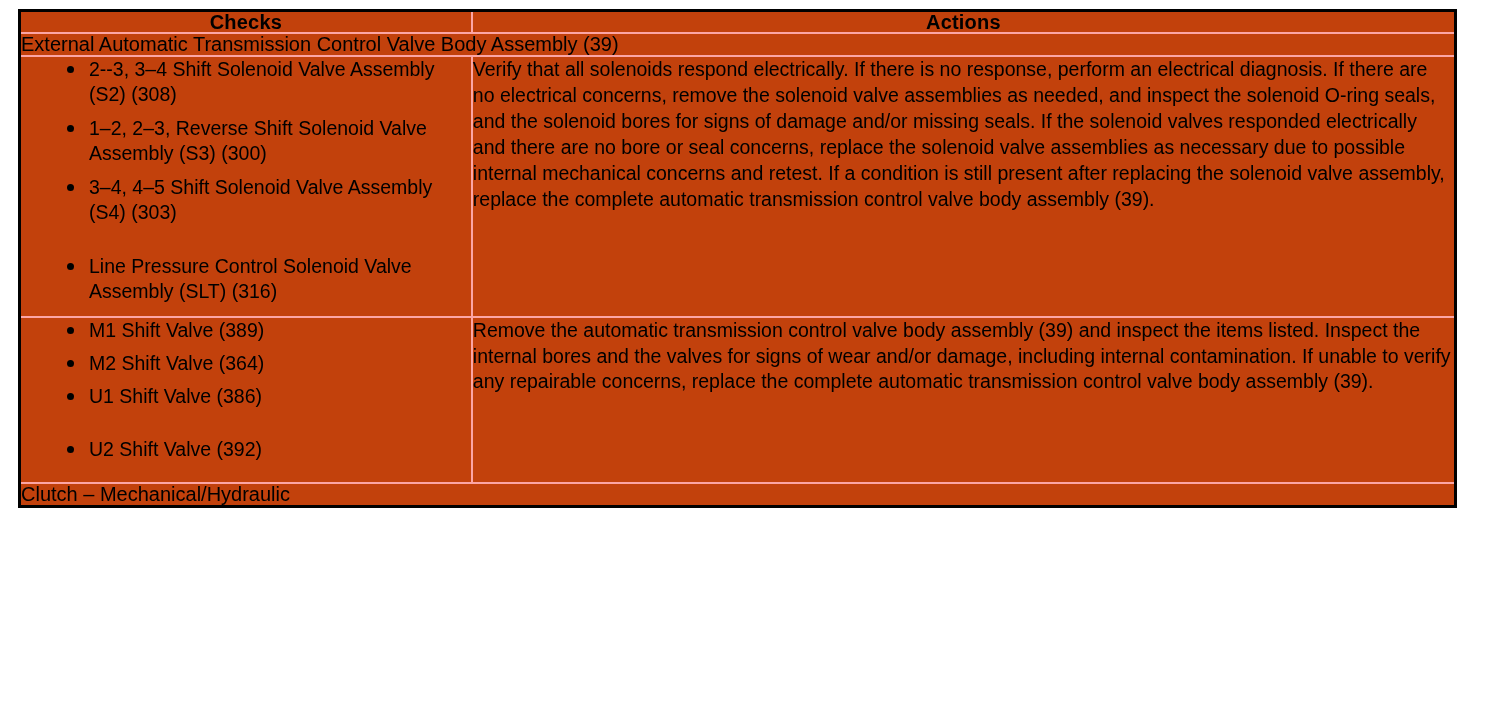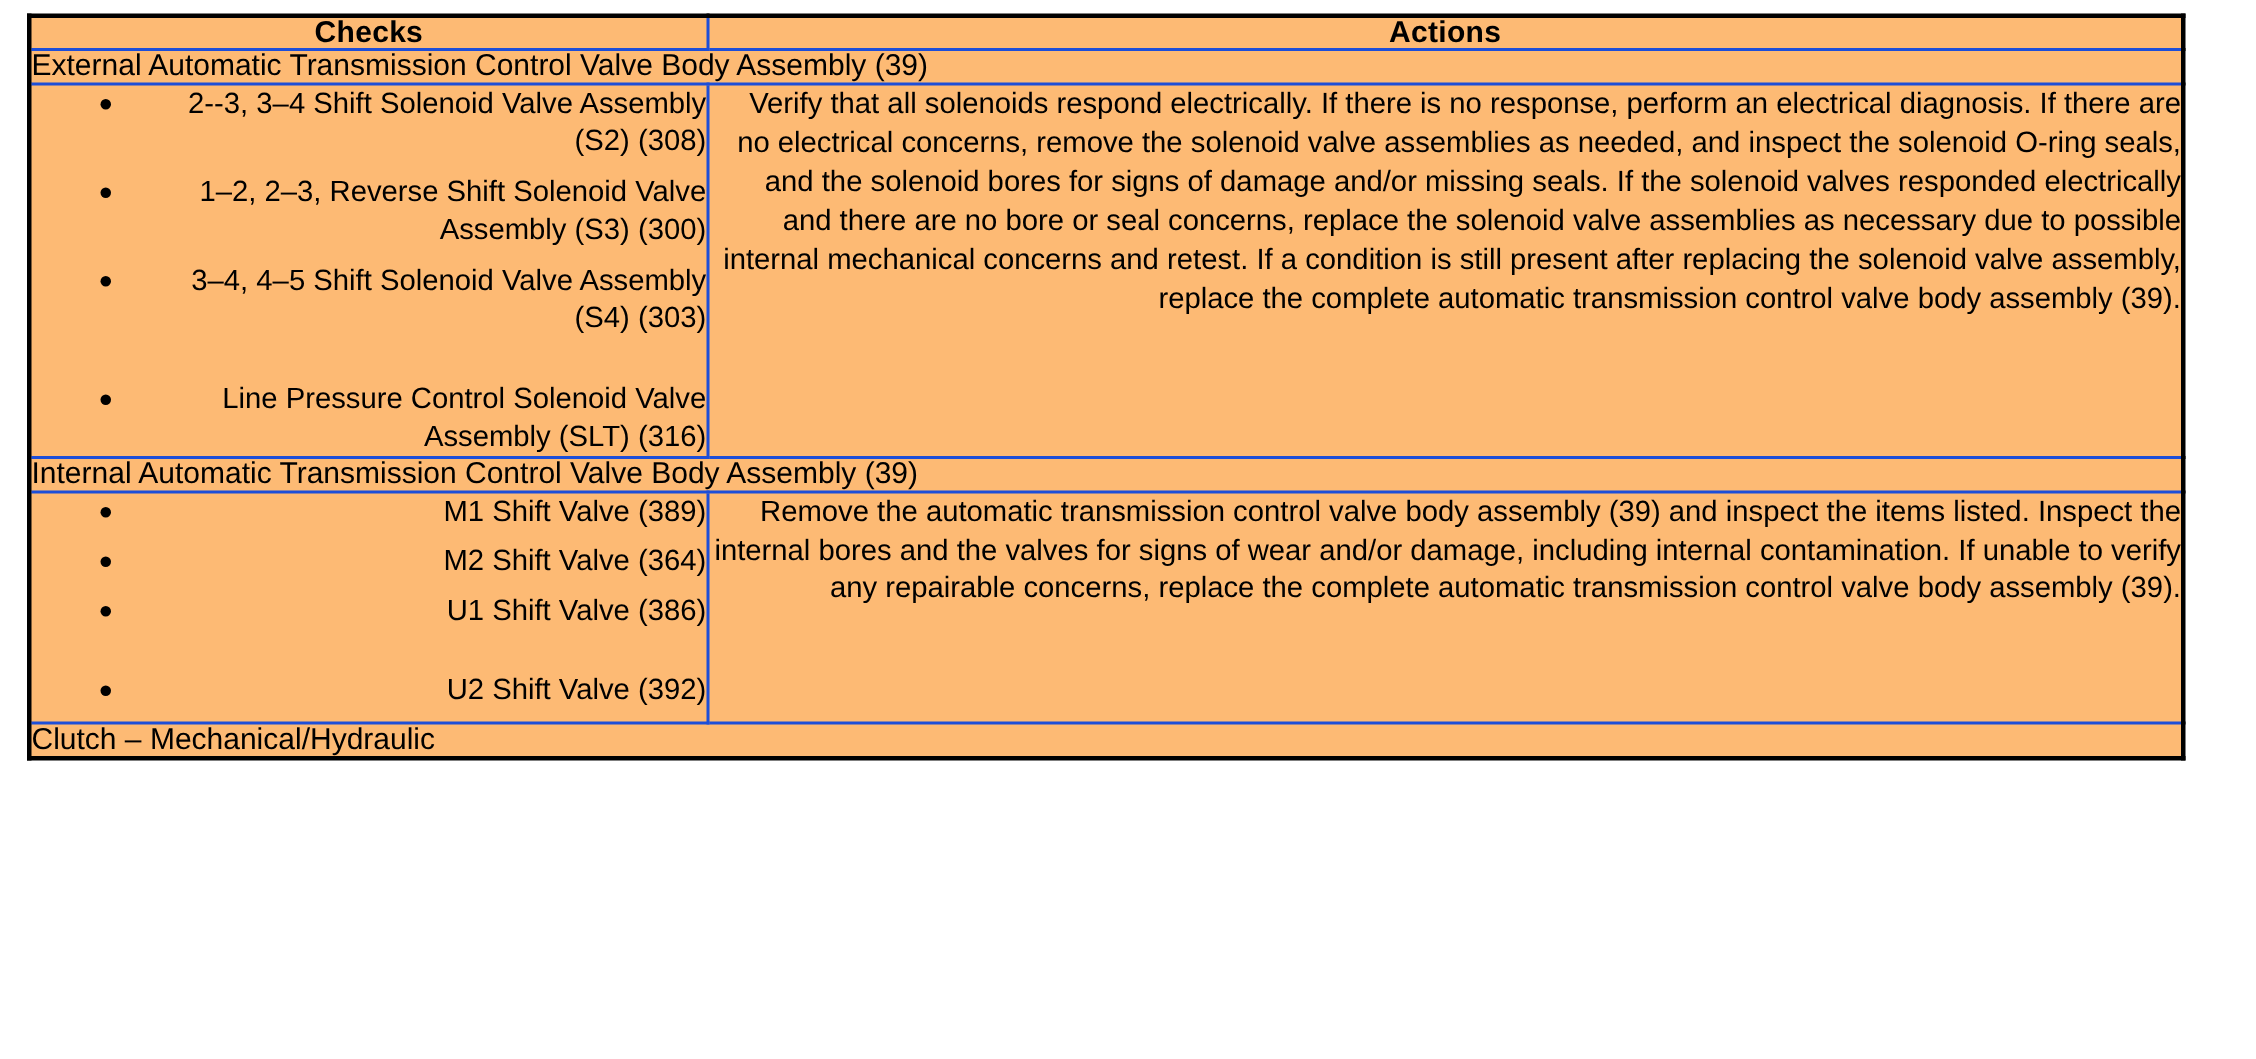--- a/index.html
+++ b/index.html
@@ -23,24 +23,24 @@
   .doc-table {
     position: absolute;
     left: 18px;
     top: 9px;
     width: 1439px;
     border-collapse: collapse;
     table-layout: fixed;
     border: 3px solid #000;
   }
   .doc-table td {
-    border: 2px solid #1d4ed8;
+    border: 2px solid #fca5a5;
     vertical-align: top;
     padding: 0;
-    background: #fdba74;
+    background: #c2410c;
   }
   .col-checks { width: 452px; }
   .col-actions { width: 983px; }
 
   
   .hdr-cell {
     text-align: center;
     font-weight: bold;
     font-size: 20px;
     line-height: 1.0;
@@ -59,33 +59,31 @@
   
   .checks-cell {
     padding: 9px 6px 10px 0;
     font-size: 19.5px;
     line-height: 1.28;
   }
   .actions-cell {
     padding: 9px 14px 10px 13px;
     font-size: 19.5px;
     line-height: 1.33;
-    text-align: right;
   }
   .plain-check {
     padding: 9px 6px 10px 16px;
     font-size: 19.5px;
     line-height: 1.28;
   }
 
   ul.bullets {
     margin: 0;
-    padding: 0 0 0 46px;
+    padding: 0 0 12px 46px;
     list-style: none;
-    text-align: right;
   }
   ul.bullets li {
     position: relative;
     margin: 0 0 9px 0;
     padding: 0 0 0 22px;
   }
   ul.bullets li:last-child { margin-bottom: 0; margin-top: 29px; }
   ul.bullets.tight li { margin-bottom: 8px; }
   ul.bullets li::before {
     content: "";
@@ -128,23 +126,20 @@
             <li>1–2, 2–3, Reverse Shift Solenoid Valve Assembly (S3) (300)</li>
             <li>3–4, 4–5 Shift Solenoid Valve Assembly (S4) (303)</li>
             <li>Line Pressure Control Solenoid Valve Assembly (SLT) (316)</li>
           </ul>
         </td>
         <td class="actions-cell">
           <p class="para">Verify that all solenoids respond electrically. If there is no response, perform an electrical diagnosis. If there are no electrical concerns, remove the solenoid valve assemblies as needed, and inspect the solenoid O-ring seals, and the solenoid bores for signs of damage and/or missing seals. If the solenoid valves responded electrically and there are no bore or seal concerns, replace the solenoid valve assemblies as necessary due to possible internal mechanical concerns and retest. If a condition is still present after replacing the solenoid valve assembly, replace the complete automatic transmission control valve body assembly (39).</p>
         </td>
       </tr>
 
-      <tr>
-        <td class="section-cell" colspan="2">Internal Automatic Transmission Control Valve Body Assembly (39)</td>
-      </tr>
 
       <tr>
         <td class="checks-cell">
           <ul class="bullets tight">
             <li>M1 Shift Valve (389)</li>
             <li>M2 Shift Valve (364)</li>
             <li>U1 Shift Valve (386)</li>
             <li>U2 Shift Valve (392)</li>
           </ul>
         </td>

